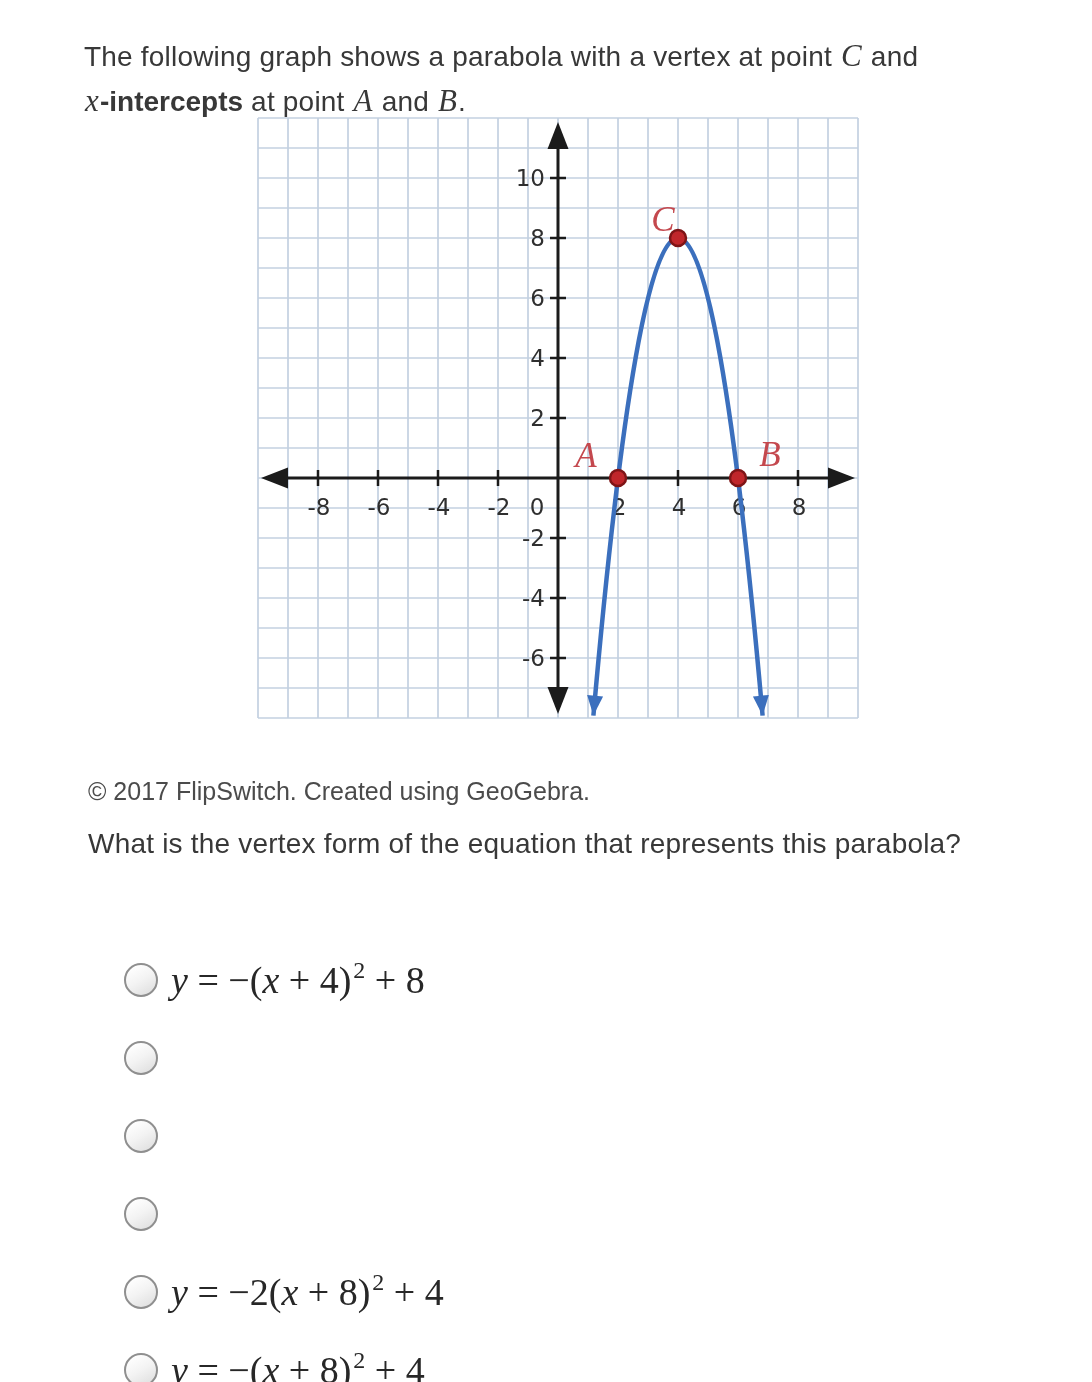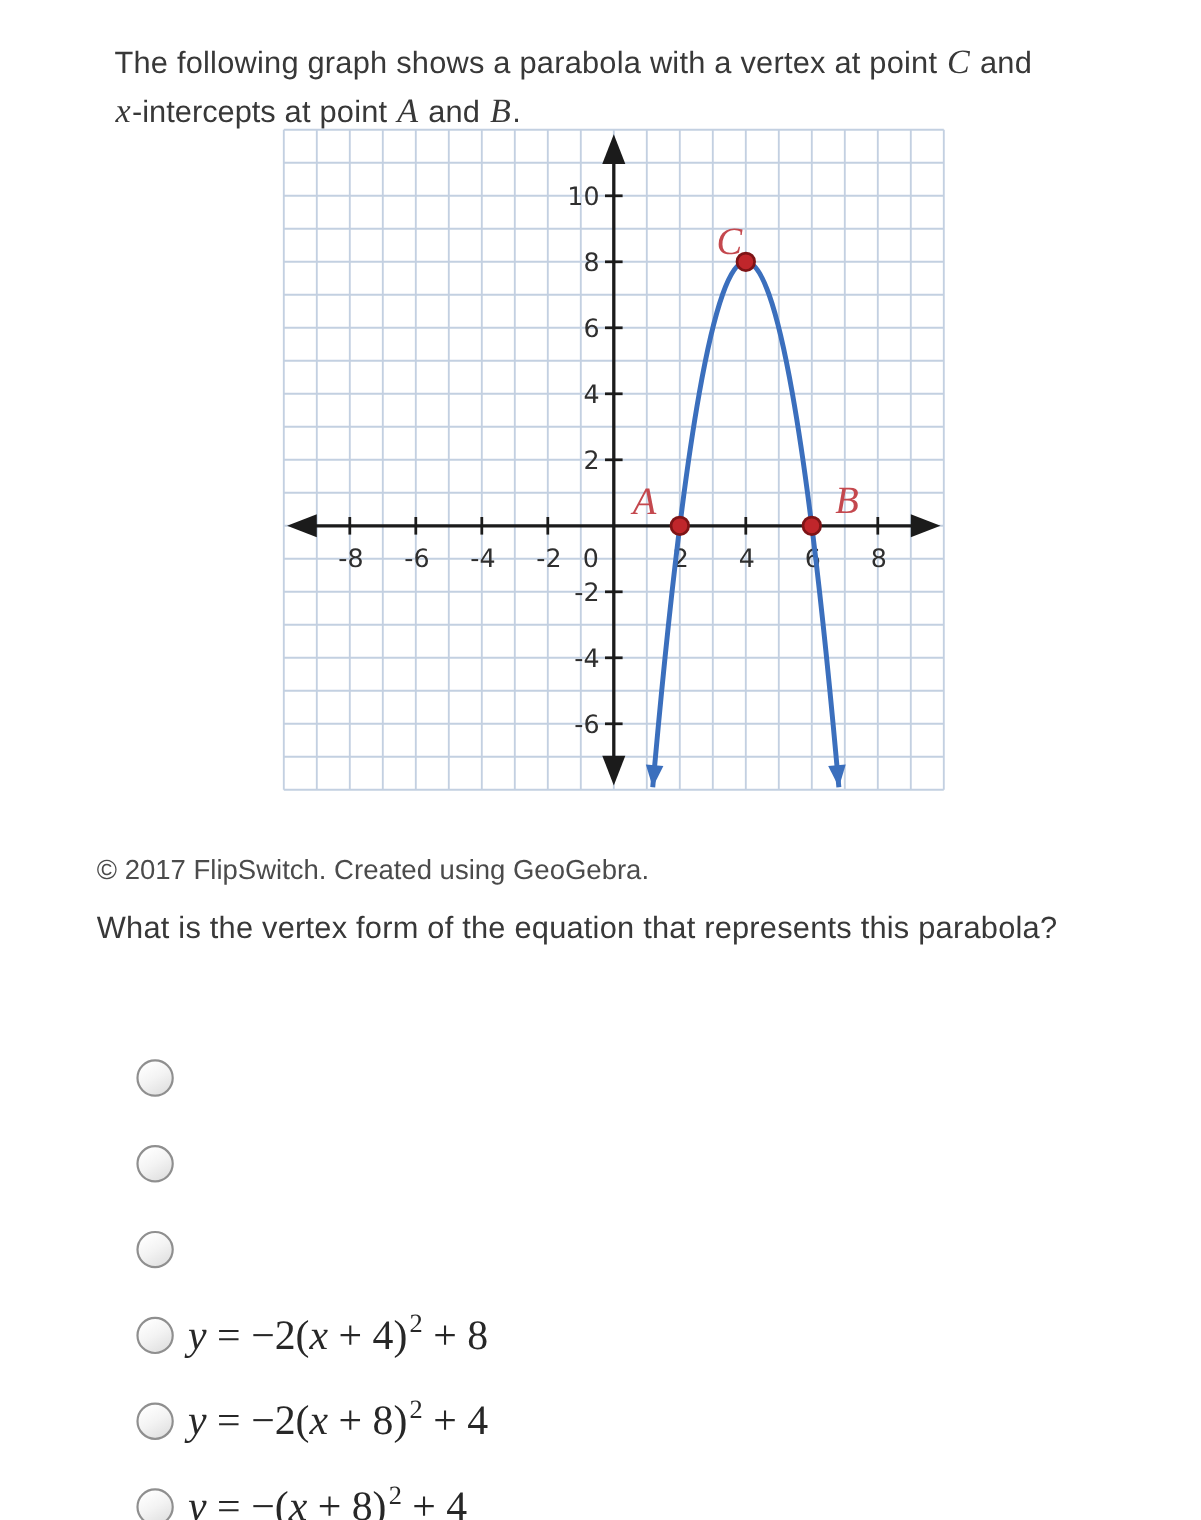--- a/index.html
+++ b/index.html
@@ -3,28 +3,28 @@
 <meta charset="utf-8">
 <style>
   html,body{margin:0;padding:0;}
   body{
     width:1092px;height:1382px;overflow:hidden;background:#ffffff;
     font-family:"Liberation Sans", sans-serif;position:relative;
   }
   .abs{position:absolute;}
   
   .heading{
-    left:104px;top:6px;width:950px;
+    left:84px;top:6px;width:950px;
     font-size:28px;line-height:44px;color:#383838;letter-spacing:.2px;
   }
   .heading .math, .opt-formula .it{
     font-family:"Liberation Serif", serif;font-style:italic;
   }
   .heading .math{font-size:31px;padding:0 1px;}
-  .heading .bold{font-weight:400;letter-spacing:0;}
+  .heading .bold{font-weight:700;letter-spacing:0;}
   
   .graph-wrap{left:258px;top:118px;width:600px;height:600px;}
   svg{display:block;overflow:visible;}
   
   .credit{left:88px;top:752px;font-size:25px;color:#4b4b4b;}
   
   .question{left:88px;top:800px;font-size:28px;color:#383838;letter-spacing:.2px;}
   
   .options{left:124px;top:954px;width:820px;}
   .option{
@@ -155,30 +155,30 @@
       </svg>
   </div>
 
   <p class="abs credit">© 2017 FlipSwitch. Created using GeoGebra.</p>
 
   <p class="abs question">What is the vertex form of the equation that represents this parabola?</p>
 
   <div class="abs options" id="options">
       <label class="option">
         <span class="radio"></span>
+        <span class="opt-formula"><span class="it">y</span><span> = −(</span><span class="it">x</span><span> + 4)</span><span class="sup">2</span><span> + 8</span></span>
       </label>
       <label class="option">
         <span class="radio"></span>
       </label>
       <label class="option">
         <span class="radio"></span>
       </label>
       <label class="option">
         <span class="radio"></span>
-        <span class="opt-formula"><span class="it">y</span><span> = −2(</span><span class="it">x</span><span> + 4)</span><span class="sup">2</span><span> + 8</span></span>
       </label>
       <label class="option">
         <span class="radio"></span>
         <span class="opt-formula"><span class="it">y</span><span> = −2(</span><span class="it">x</span><span> + 8)</span><span class="sup">2</span><span> + 4</span></span>
       </label>
       <label class="option">
         <span class="radio"></span>
         <span class="opt-formula"><span class="it">y</span><span> = −(</span><span class="it">x</span><span> + 8)</span><span class="sup">2</span><span> + 4</span></span>
       </label>
     </div>

